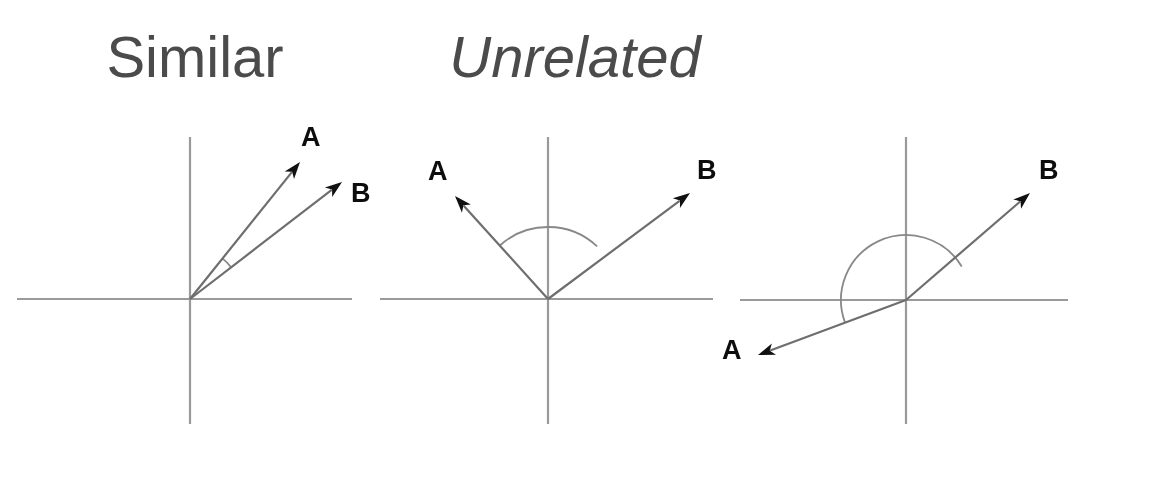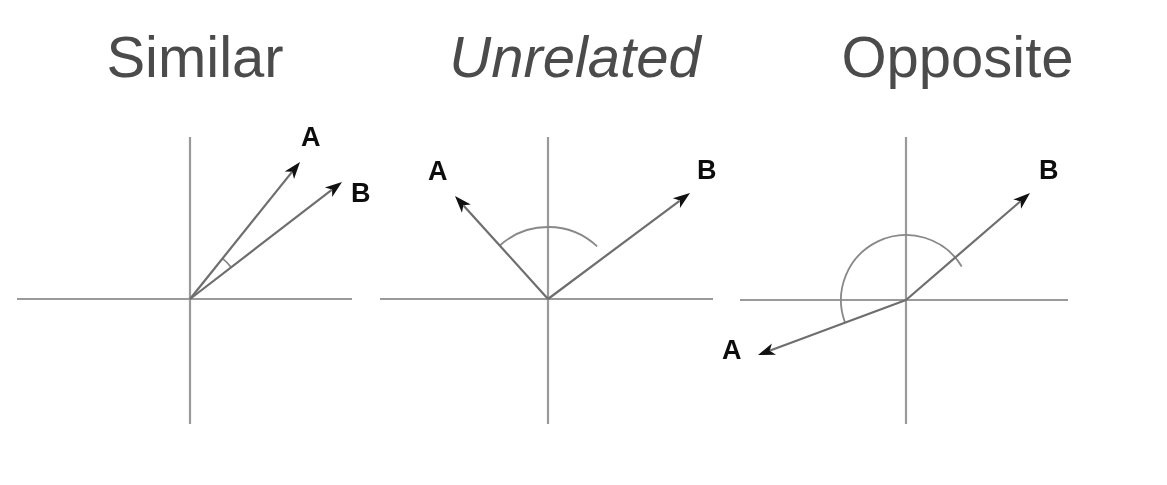--- a/index.html
+++ b/index.html
@@ -86,21 +86,20 @@
 </style>
 </head>
 <body>
 
 <div id="canvas">
 
   <div class="panel-title" id="title-similar">Similar</div>
 
   <div class="panel-title" id="title-unrelated">Unrelated</div>
 
-  <div class="panel-title" id="title-opposite">Opposite</div>
 
   <svg class="figure" id="figure-svg" viewBox="0 0 1167 485">
       <g>
         <line x1="17" y1="299" x2="352" y2="299" class="axis-line"></line>
         <line x1="190" y1="137" x2="190" y2="467" class="axis-line"></line>
         <path d="M 231.52904652245923 267.7056187960935 A 52 52 0 0 0 222.72466033459153 258.5884100042375" class="angle-arc"></path>
         <line x1="190" y1="299" x2="291.8609304977035" y2="172.1368411074056" class="vector-line"></line>
         <polygon points="300,162 294.0351434696457,179.01236275689797 292.17397163240724,171.7469626032746 284.678059370502,171.49937552400894" class="vector-head"></polygon>
         <line x1="190" y1="299" x2="331.6984081280176" y2="189.92951479619697" class="vector-line"></line>
         <polygon points="342,182 332.18846361180624,197.12394636671098 332.09462320001694,189.6245334578817 324.8689114922398,187.61478463872726" class="vector-head"></polygon>

